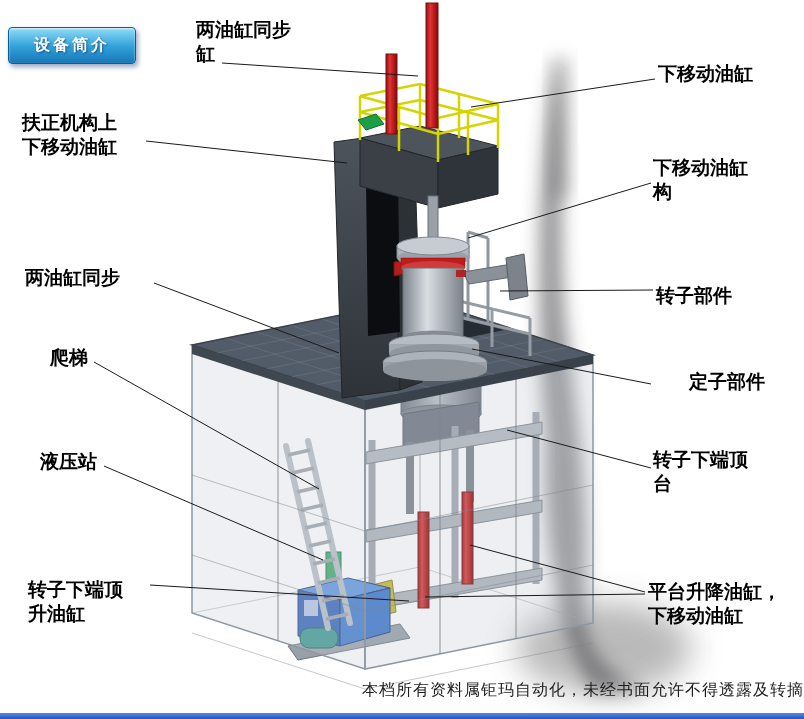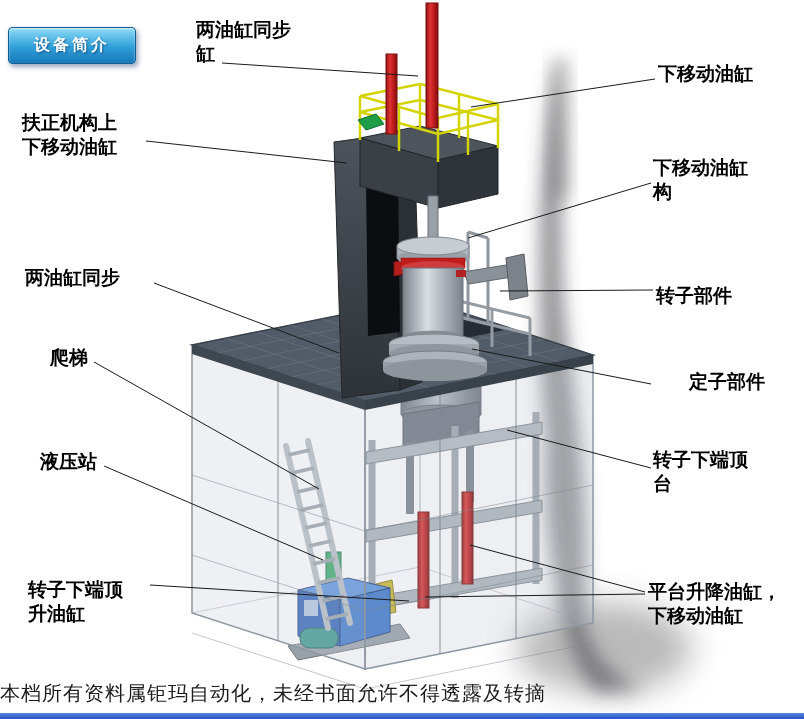--- a/index.html
+++ b/index.html
@@ -23,21 +23,21 @@
     position:absolute; left:8px; top:27px; width:128px; height:37px; z-index:3;
     display:flex; align-items:center; justify-content:center;
     font-size:16px; font-weight:700; letter-spacing:3px; color:#fff;
     background:linear-gradient(180deg, var(--badge-top) 0%, var(--badge-mid) 55%, var(--badge-bottom) 100%);
     border:1px solid var(--badge-border); border-radius:4px;
     box-shadow:2px 3px 5px rgba(30,60,110,0.45), inset 0 1px 2px rgba(255,255,255,0.75);
     text-shadow:1px 1px 2px rgba(10,40,90,0.6);
   }
   .watermark {
     position:absolute; left:0; top:680px; width:100%; z-index:2;
-    text-align:left; font-size:20px; letter-spacing:1px; color:#1c1c1c;
+    text-align:right; font-size:16px; letter-spacing:1px; color:#1c1c1c;
   }
   .bottom-bar {
     position:absolute; left:0; bottom:0; width:100%; height:6px; z-index:3;
     background:linear-gradient(180deg,#5b86e0,var(--bottom-bar-blue));
   }
 </style>
 </head>
 <body>
 
 <svg class="scene" width="804" height="719" viewBox="0 0 804 719">

